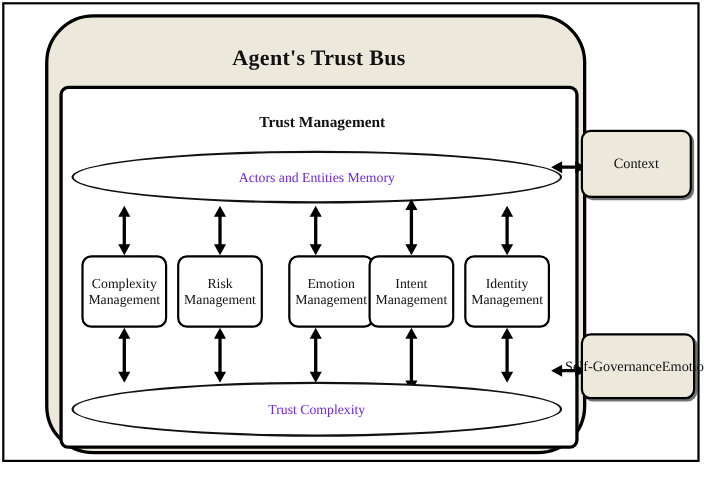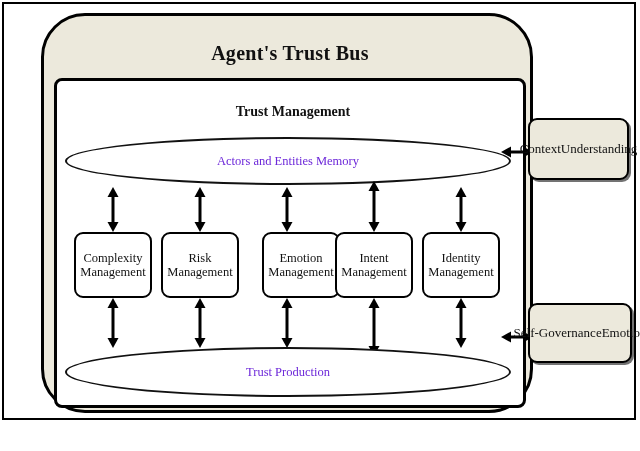--- a/index.html
+++ b/index.html
@@ -298,21 +298,21 @@
         </div>
         <div class="v-arrow" style="left:397px; top:217px; height:50px;">
           <svg width="14" height="50" viewBox="0 0 14 50">
             <line x1="7" y1="6" x2="7" y2="44" stroke="#000" stroke-width="3"></line>
             <polygon points="7,0 1.5,10 12.5,10" fill="#000"></polygon>
             <polygon points="7,50 1.5,40 12.5,40" fill="#000"></polygon>
           </svg>
         </div>
 
         <div class="ellipse" id="ellipse-production">
-          <span class="ellipse-label">Trust Production</span>
+          <span class="ellipse-label">Trust Complexity</span>
         </div>
 
       </div>
 
     </div>
 
     <div class="h-arrow" style="left:497px; top:140px; width:32px;">
       <svg width="32" height="16" viewBox="0 0 32 16">
         <line x1="5" y1="8" x2="27" y2="8" stroke="#000" stroke-width="3"></line>
         <polygon points="0,8 10,2.5 10,13.5" fill="#000"></polygon>
@@ -325,21 +325,20 @@
         <line x1="5" y1="8" x2="27" y2="8" stroke="#000" stroke-width="3"></line>
         <polygon points="0,8 10,2.5 10,13.5" fill="#000"></polygon>
         <polygon points="32,8 22,2.5 22,13.5" fill="#000"></polygon>
       </svg>
     </div>
 
   </div>
 
   <div class="ext-box" id="box-context">
     <span class="ext-line">Context</span>
-    <span class="ext-line">Understanding</span>
   </div>
 
   <div class="ext-box" id="box-selfgov">
     <span class="ext-line">Self-Governance</span>
     <span class="ext-line">Emotion</span>
   </div>
 
 
 </div>
 

